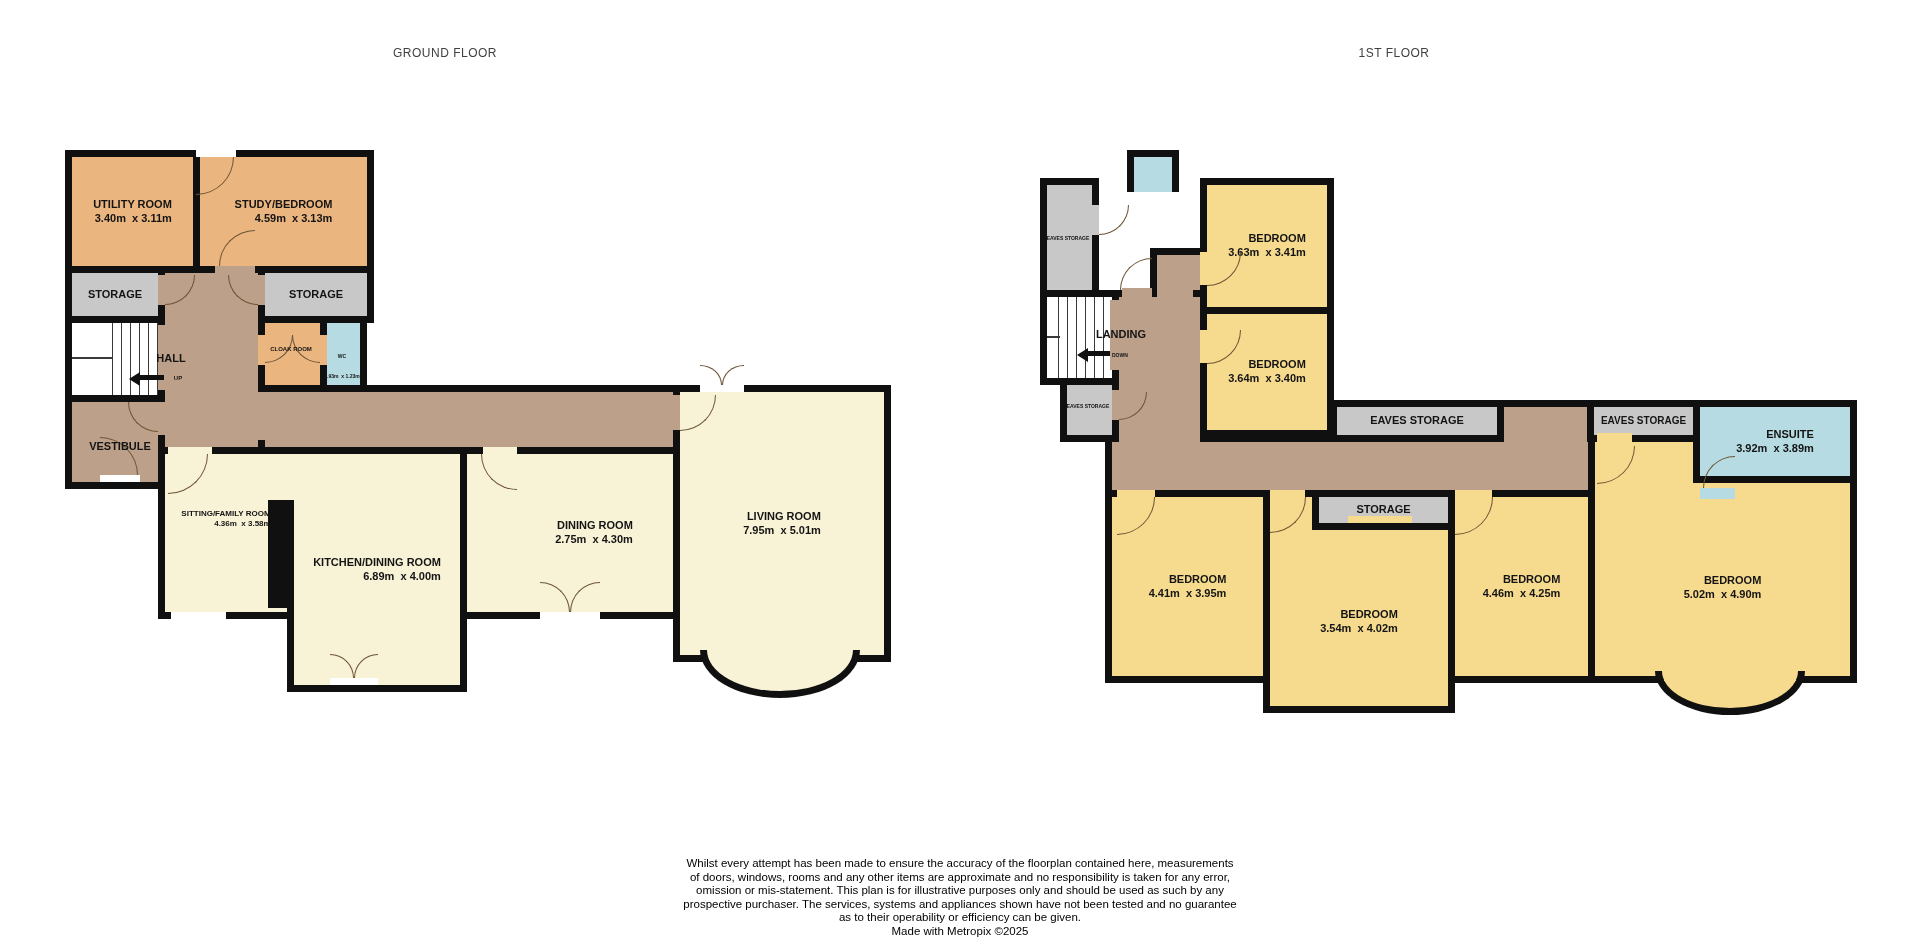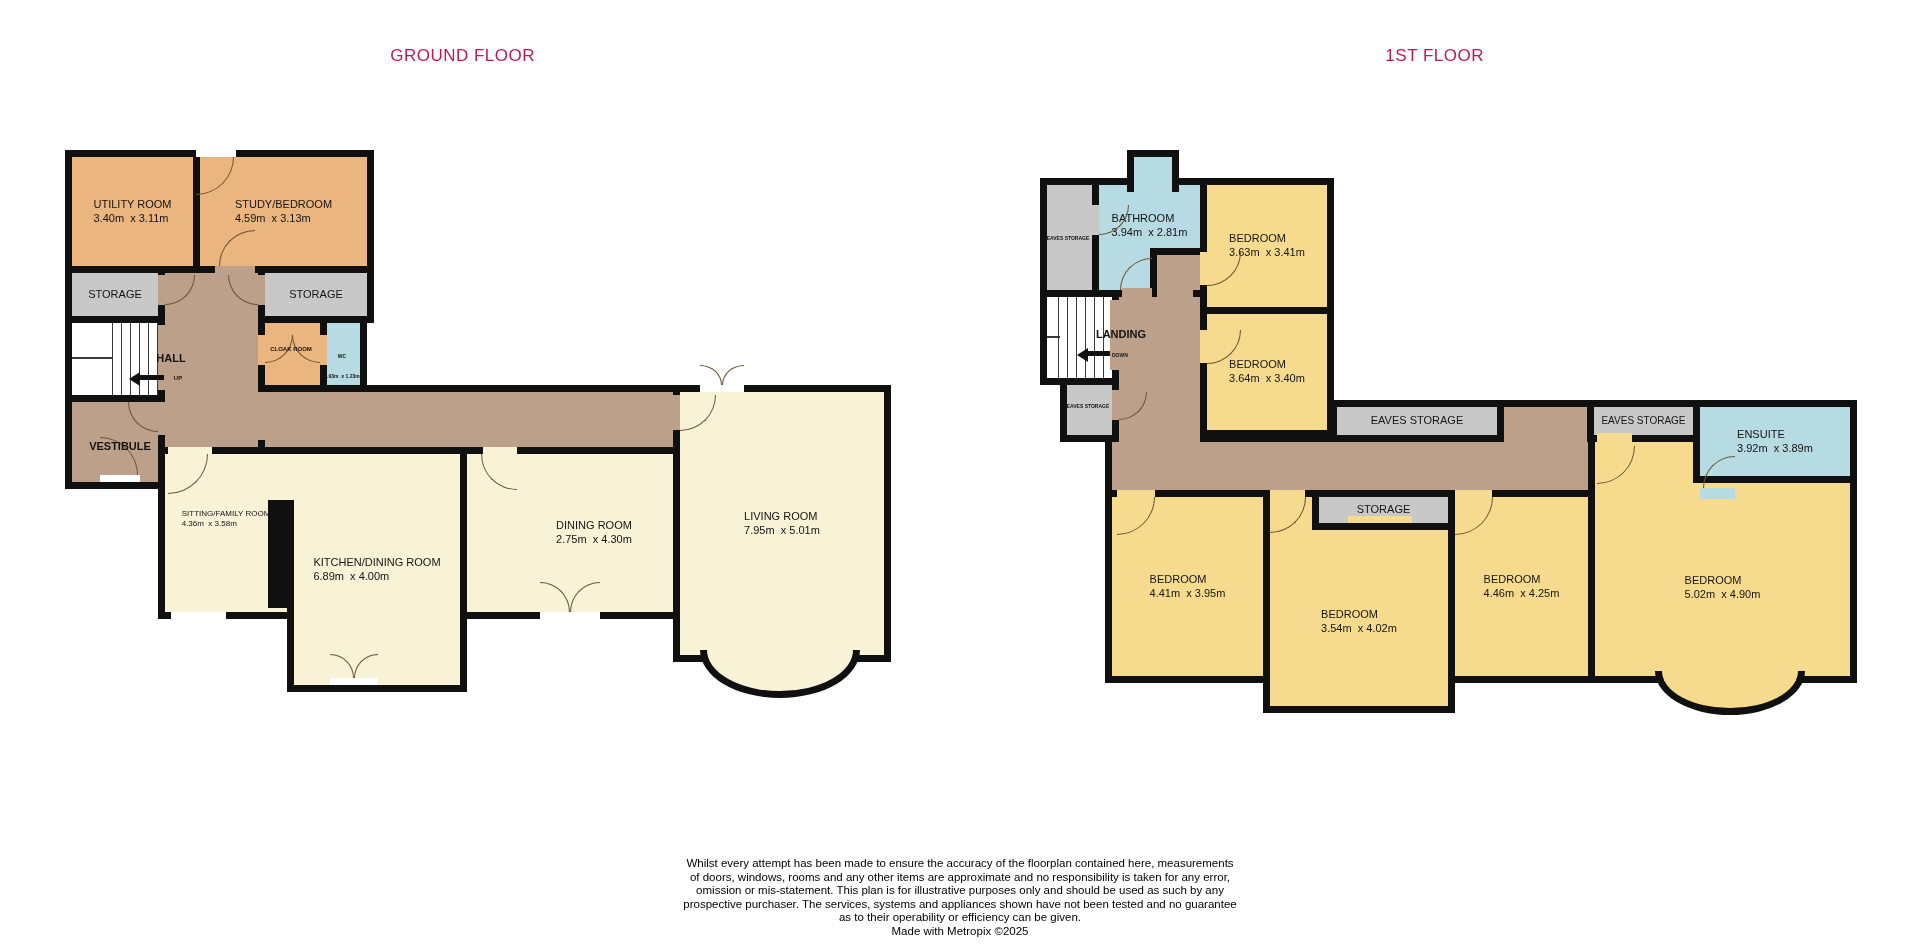--- a/index.html
+++ b/index.html
@@ -8,29 +8,29 @@
   .abs{position:absolute;}
   .room{position:absolute;box-sizing:border-box;border:7px solid #101010;
         display:flex;align-items:center;justify-content:center;}
   .tan{background:#eab57f;}
   .cream{background:#f8f2d7;}
   .yellow{background:#f6db8e;}
   .blue{background:#b6dbe2;}
   .gray{background:#c8c8c8;}
   .brown{background:#bda089;}
   .white{background:#ffffff;}
-  .rlabel{font-weight:400;font-size:11px;line-height:1.25;color:#141414;
-          text-align:left;white-space:pre-wrap;}
+  .rlabel{font-weight:700;font-size:11px;line-height:1.25;color:#141414;
+          text-align:right;white-space:pre-wrap;}
   .flabel{position:absolute;font-weight:700;font-size:11px;line-height:1.2;color:#141414;
           text-align:center;white-space:pre-wrap;}
   .s8{font-size:8px;line-height:1.2;}
   .s6{font-size:6px;line-height:1.2;}
   .s5{font-size:5px;line-height:1.3;}
-  .floor-title{position:absolute;top:46px;font-size:17px;color:#be185d;
-               letter-spacing:.5px;text-align:right;}
+  .floor-title{position:absolute;top:46px;font-size:12px;color:#404040;
+               letter-spacing:.5px;text-align:center;}
   .arc{position:absolute;box-sizing:border-box;border:1.5px solid #6d5434;background:transparent;}
   .arc-tl{border-right:none;border-bottom:none;border-top-left-radius:100% 100%;}
   .arc-tr{border-left:none;border-bottom:none;border-top-right-radius:100% 100%;}
   .arc-bl{border-right:none;border-top:none;border-bottom-left-radius:100% 100%;}
   .arc-br{border-left:none;border-top:none;border-bottom-right-radius:100% 100%;}
   .treads{position:absolute;background:repeating-linear-gradient(90deg,#3a3a3a 0 1px,transparent 1px 9px);}
   .hline{position:absolute;background:#3a3a3a;height:2px;}
   .arrow-line{position:absolute;background:#101010;}
   .arrow-head{position:absolute;width:0;height:0;border-top:7px solid transparent;
               border-bottom:7px solid transparent;border-right:11px solid #101010;}
@@ -131,23 +131,20 @@
   <div class="flabel" style="left:136px;top:352px;width:70px;">HALL</div>
   <div class="flabel s6" style="left:168px;top:375px;width:20px;">UP</div>
   <div class="flabel" style="left:70px;top:440px;width:100px;">VESTIBULE</div>
   <div class="flabel s6" style="left:260px;top:346px;width:62px;">CLOAK ROOM</div>
   <div class="flabel s5" style="left:316px;top:340px;width:52px;">
     <div>WC</div>
     <div>1.93m  x 1.23m</div>
   </div>
 
   <div class="room gray" style="left:1040px;top:178px;width:59px;height:119px;"></div>
-  <div class="room blue" style="left:1092px;top:178px;width:115px;height:119px;padding-bottom:24px;">
-    <div class="rlabel"><div>BATHROOM</div><div>3.94m  x 2.81m</div></div>
-  </div>
   <div class="room yellow" style="left:1200px;top:178px;width:134px;height:136px;">
     <div class="rlabel"><div>BEDROOM</div><div>3.63m  x 3.41m</div></div>
   </div>
   <div class="room yellow" style="left:1200px;top:307px;width:134px;height:130px;">
     <div class="rlabel"><div>BEDROOM</div><div>3.64m  x 3.40m</div></div>
   </div>
   <div class="room brown" style="left:1150px;top:248px;width:57px;height:49px;"></div>
   <div class="room white" style="left:1040px;top:290px;width:79px;height:95px;"></div>
   <div class="room gray" style="left:1060px;top:378px;width:59px;height:64px;"></div>
   <div class="room brown" style="left:1105px;top:435px;width:492px;height:62px;"></div>

